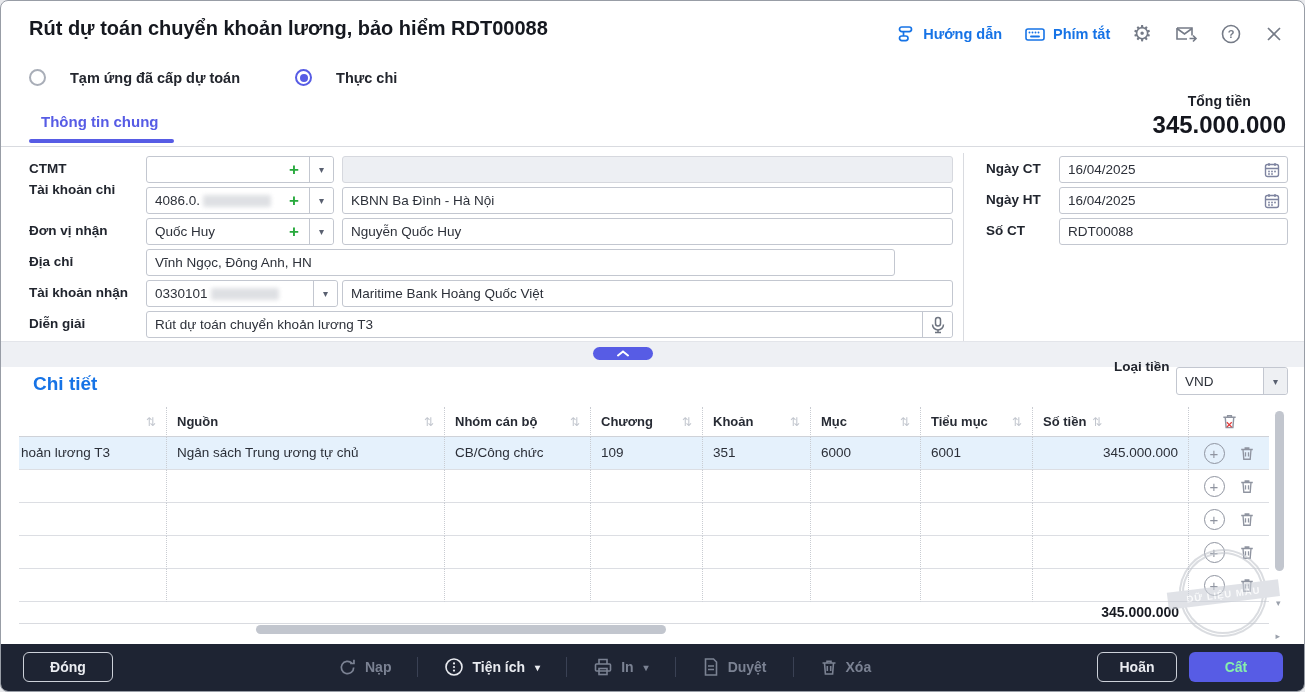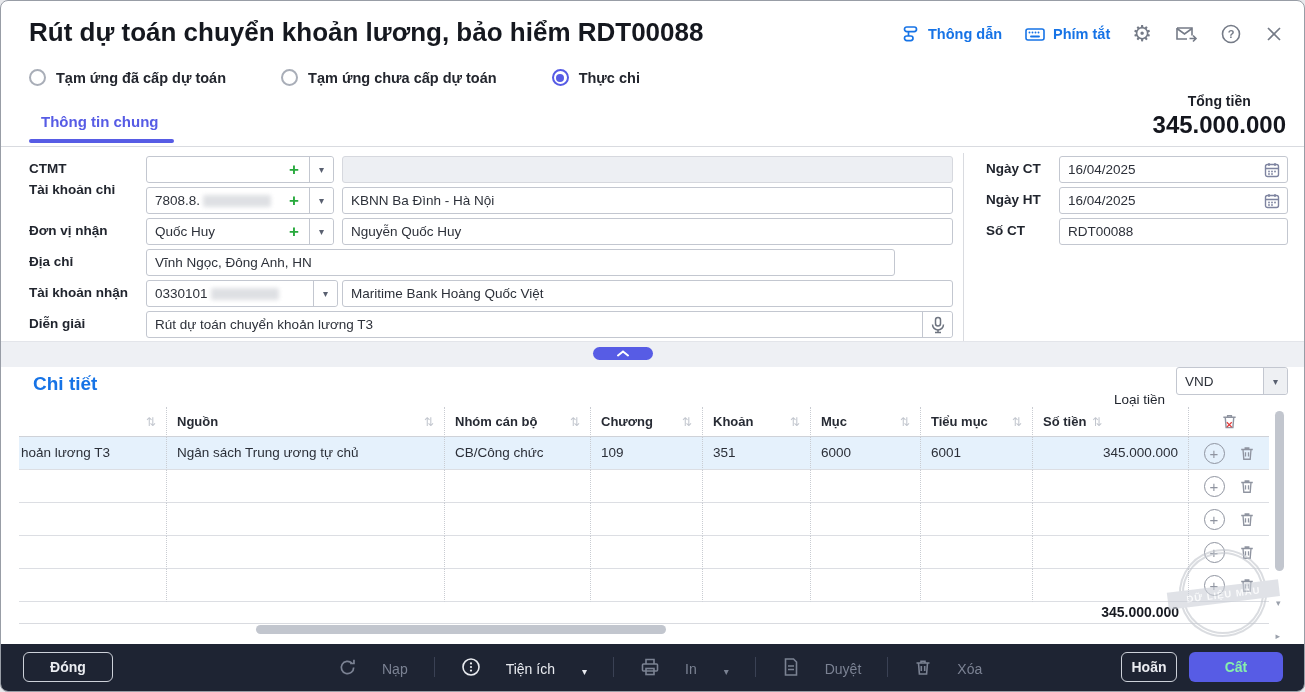--- a/index.html
+++ b/index.html
@@ -6,28 +6,28 @@
     --accent:#575ce5; --link:#1673e6; --green:#27a93c;
     --ink:#15181f; --label:#21252e; --micon:#757b87;
     --border:#c3c7d0; --line:#dcdee3; --dot:#c9ccd2;
     --selrow:#e5f1fc; --footerbg:#1e2433; --fmuted:#7b8293; --flit:#e9ebf0;
   }
   *{box-sizing:border-box;margin:0;padding:0}
   body{margin:0;background:#e8e9ec;font-family:"Liberation Sans",sans-serif}
   .win{position:relative;width:1305px;height:692px;background:#fff;border:1px solid #989da6;
        border-radius:8px;overflow:hidden}
   
-  .title{position:absolute;left:28px;top:16px;font-size:26px;font-weight:bold;color:var(--ink)}
+  .title{position:absolute;left:28px;top:16px;font-size:20px;font-weight:bold;color:var(--ink)}
   .hdr-right{position:absolute;right:20px;top:22px;display:flex;align-items:center;gap:22px}
   .hlink{display:flex;align-items:center;gap:7px;color:var(--link);font-size:14.5px;font-weight:600;cursor:pointer}
   .hicon{color:var(--micon);display:flex;align-items:center;cursor:pointer}
   .gear{font-size:22px;line-height:1}
   
   .radio-row{position:absolute;left:28px;top:68px;display:flex;gap:55px}
-  .radio{display:flex;align-items:center;gap:10px;font-size:14.5px;font-weight:600;color:#23262e;cursor:pointer}
+  .radio{display:flex;align-items:center;gap:24px;font-size:14.5px;font-weight:600;color:#23262e;cursor:pointer}
   .rc{width:17px;height:17px;border-radius:50%;border:2px solid #a9aeb8;background:#fff;position:relative;flex:none}
   .rc.sel{border-color:var(--accent)}
   .rc.sel::after{content:"";position:absolute;inset:2.5px;border-radius:50%;background:var(--accent)}
   
   .tab{position:absolute;left:40px;top:112px;font-size:15px;font-weight:bold;color:var(--accent);cursor:pointer}
   .tab-underline{position:absolute;left:28px;top:138px;width:145px;height:4px;background:var(--accent);border-radius:2px}
   .tab-border{position:absolute;left:0;top:145px;right:0;height:1px;background:#d9dbe0}
   .total{position:absolute;right:18px;top:92px;text-align:center}
   .total .tl{font-size:14px;font-weight:bold;color:#1c1f27}
   .total .tv{font-size:24px;font-weight:bold;color:#14161d;margin-top:2px}
@@ -45,21 +45,21 @@
   .seg.gray{background:#eef0f3}
   .cal{margin-left:auto;display:flex;align-items:center;color:#7e84a0}
   .redact{display:inline-block;width:68px;height:12px;border-radius:2px;background:#c9ccd2;filter:blur(2px);opacity:.6}
   .vdiv{position:absolute;left:962px;top:152px;width:1px;height:188px;background:#d9dbe0}
   
   .band{position:absolute;left:0;top:340px;right:0;height:26px;background:#eef0f4;border-top:1px solid #e3e5ea}
   .pill{position:absolute;left:592px;top:346px;width:60px;height:13px;border-radius:7px;background:var(--accent);
         display:flex;align-items:center;justify-content:center;cursor:pointer}
   
   .dtitle{position:absolute;left:32px;top:372px;font-size:19px;font-weight:bold;color:var(--link)}
-  .curlab{position:absolute;left:1113px;top:391px;font-size:13.5px;font-weight:normal;color:var(--label)}
+  .curlab{position:absolute;left:1113px;top:358px;font-size:13.5px;font-weight:bold;color:var(--label)}
   .cursel{position:absolute;left:1175px;top:366px;width:112px;height:28px}
   
   .tbl{position:absolute;left:18px;top:406px;width:1250px}
   .grid{display:grid;grid-template-columns:148px 278px 146px 112px 108px 110px 112px 156px 80px}
   .th{height:30px;display:flex;align-items:center;gap:6px;padding:0 10px;font-size:13px;font-weight:bold;
       color:#272b34;border-right:1px dotted var(--dot);border-bottom:1px solid #cfd2d8;background:#fff}
   .th:last-child{border-right:none}
   .sort{color:#c2c6ce;font-size:12px;font-weight:normal;margin-left:auto}
   .th.end{justify-content:flex-end}
   .th.num{justify-content:flex-start}
@@ -88,24 +88,24 @@
   .ring{position:absolute;inset:0;border:5px double #c2c6cd;border-radius:50%}
   .bandw{position:absolute;top:37px;left:-12px;right:-12px;background:#ccd0d8;color:#f7f8fa;font-size:9.5px;
          font-weight:bold;text-align:center;padding:3px 0;letter-spacing:1px;transform:rotate(9deg);white-space:nowrap}
   
   .footer{position:absolute;left:0;right:0;bottom:0;height:47px;background:var(--footerbg)}
   .btn{position:absolute;top:8px;height:30px;border-radius:6px;display:flex;align-items:center;justify-content:center;
        font-size:14px;font-weight:600;cursor:pointer}
   .btn.outline{border:1px solid #cdd1d9;color:var(--flit);background:transparent}
   .btn.primary{background:var(--accent);color:#86efac}
   .b-dong{left:22px;width:90px}
-  .b-hoan{right:127px;width:56px}
+  .b-hoan{right:127px;width:80px}
   .b-cat{right:21px;width:94px}
   .fgroup{position:absolute;left:337px;top:8px;height:30px;display:flex;align-items:center;gap:26px}
-  .fitem{display:flex;align-items:flex-end;gap:25px;font-size:14px;font-weight:400;cursor:pointer}
+  .fitem{display:flex;align-items:center;gap:8px;font-size:14px;font-weight:700;cursor:pointer}
   .fitem .caret{font-size:10px;margin-left:2px}
   .muted{color:var(--fmuted)}
   .lit{color:var(--flit)}
   .fdiv{width:1px;height:20px;background:#3a4154}
   svg{display:block}
 </style>
 </head>
 <body>
 
 <div class="win">
@@ -115,21 +115,21 @@
     <div class="hlink">
       <span>
         <svg width="20" height="20" viewBox="0 0 20 20">
             <g fill="none" stroke="#1673e6" stroke-width="1.7">
           <rect x="3.5" y="3" width="12" height="4.6" rx="2.3"></rect>
               <rect x="3.5" y="12" width="8.5" height="4.6" rx="2.3"></rect>
               <path d="M7.5 7.6v4.4"></path>
             </g>
           </svg>
       </span>
-      <span>Thông dẫn</span>
+      <span>Hướng dẫn</span>
     </div>
     <div class="hlink">
       <span>
         <svg width="22" height="20" viewBox="0 0 22 20">
             <g fill="none" stroke="#1673e6" stroke-width="1.6">
           <rect x="2" y="5" width="18" height="11" rx="2"></rect>
               <path d="M5.5 8.5h.01M8.5 8.5h.01M11.5 8.5h.01M14.5 8.5h.01M7 12.5h8" stroke-linecap="round" stroke-width="1.9"></path>
             </g>
           </svg>
       </span>
@@ -160,24 +160,20 @@
         </svg>
     </span>
   </div>
 
   <div class="radio-row">
     <div class="radio">
       <span class="rc"></span>
       <span>Tạm ứng đã cấp dự toán</span>
     </div>
     <div class="radio">
-      <span class="rc"></span>
-      <span>Tạm ứng chưa cấp dự toán</span>
-    </div>
-    <div class="radio">
       <span class="rc sel"></span>
       <span>Thực chi</span>
     </div>
   </div>
 
   <div class="tab">Thông tin chung</div>
   <div class="tab-underline"></div>
   <div class="tab-border"></div>
   <div class="total">
     <div class="tl">Tổng tiền</div>
@@ -192,21 +188,21 @@
       </span>
     <span class="seg">▾</span>
   </div>
   <div class="fld dis" style="left:341px;top:155px;width:611px">
     <span class="val"></span>
   </div>
 
   <div class="flabel" style="top:181px">Tài khoản chi</div>
   <div class="fld" style="left:145px;top:186px;width:188px">
     <span class="val">
-        <span>7808.8.</span>
+        <span>4086.0.</span>
       <span class="redact"></span>
       <span class="plus">+</span>
       </span>
     <span class="seg">▾</span>
   </div>
   <div class="fld" style="left:341px;top:186px;width:611px">
     <span class="val">KBNN Ba Đình - Hà Nội</span>
   </div>
 
   <div class="flabel" style="top:222px">Đơn vị nhận</div>

